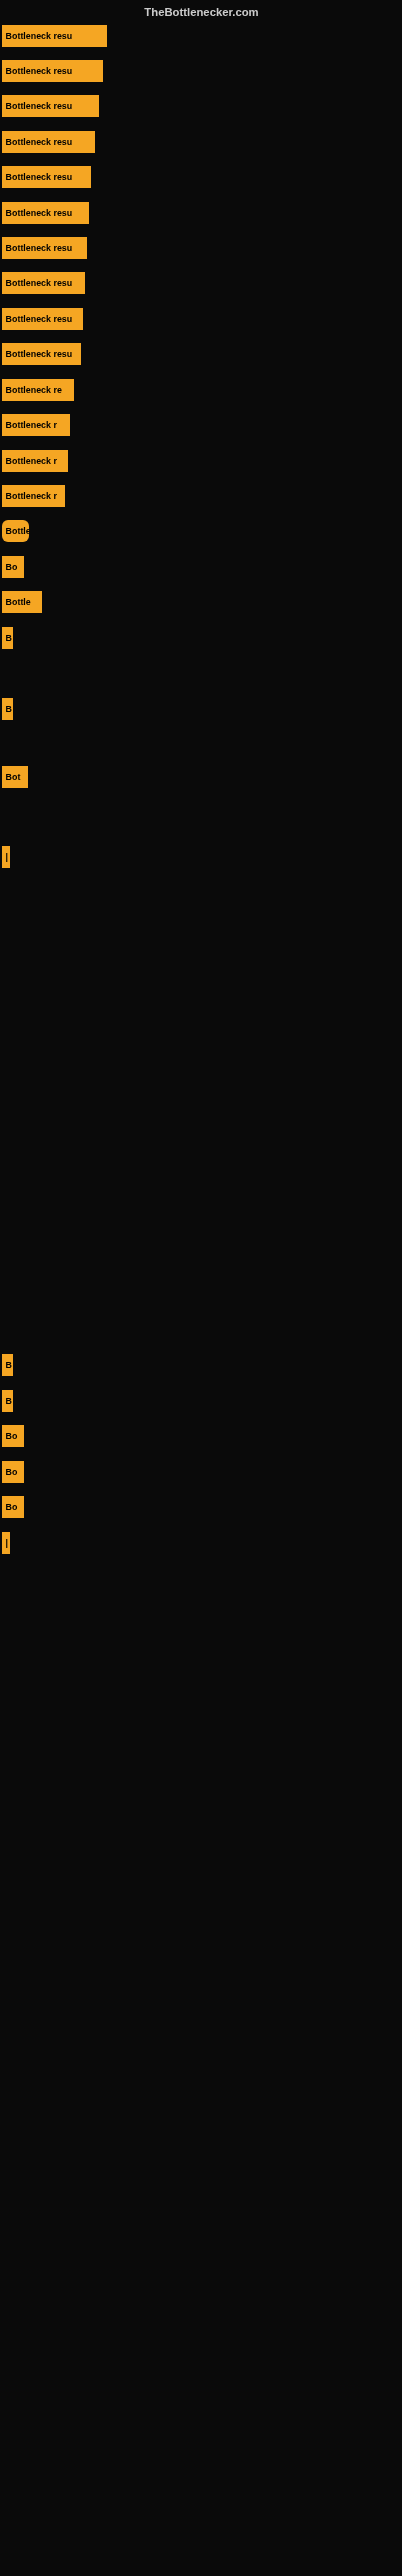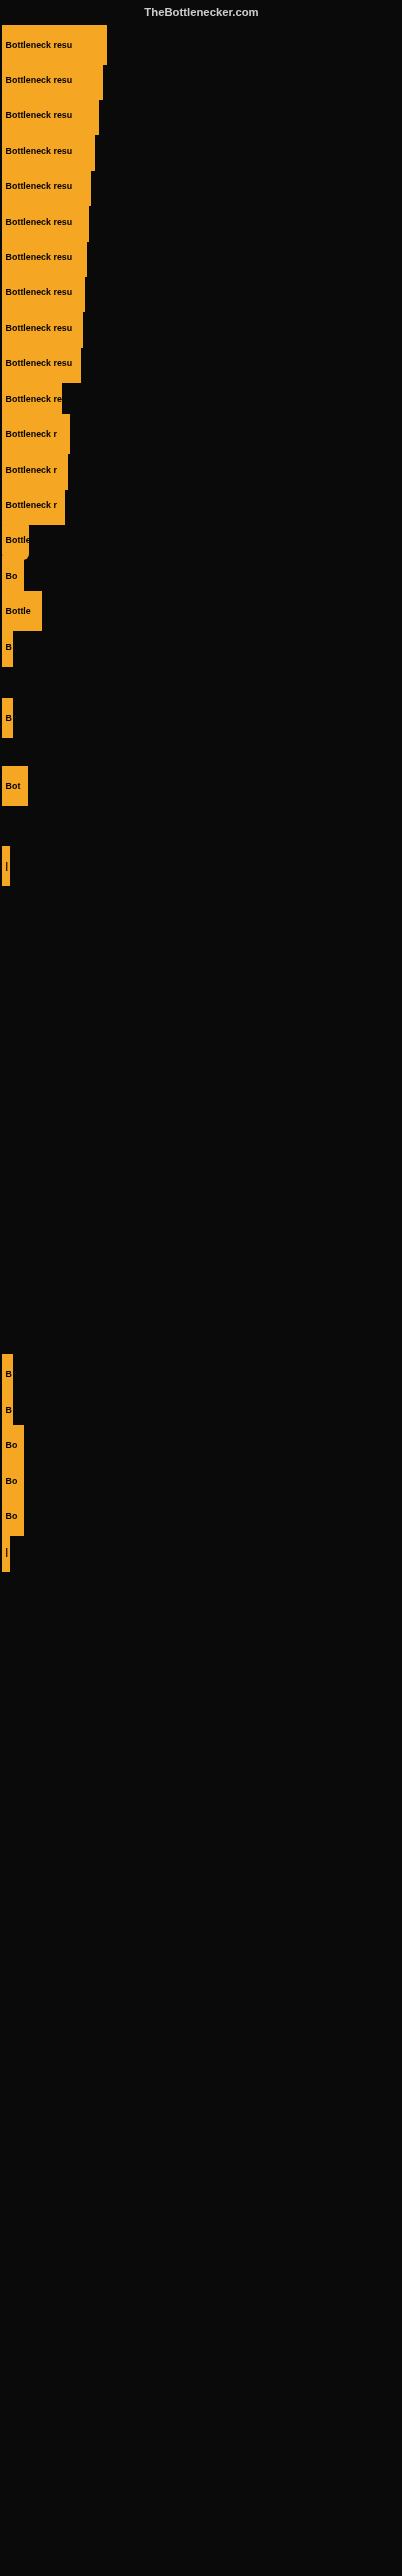--- a/index.html
+++ b/index.html
@@ -15,21 +15,21 @@
       color: #cccccc;
       font-size: 11.3px;
       padding: 6.4px 0 3.2px 0;
       font-weight: bold;
     }
     .bottleneck-label {
       background-color: #f5a623;
       color: #000;
       font-size: 8.9px;
       font-weight: bold;
-      padding: 15px 4px;
+      padding: 6px 4px;
       white-space: nowrap;
       overflow: hidden;
     }
     .row-wrapper {
       padding: 2.4px 1.6px;
     }
   </style>
 </head>
 <body>
 
@@ -41,21 +41,21 @@
 <div class="row-wrapper" style="position: absolute; top: 22.5px; left: 0px;"><span class="bottleneck-label" style="width: 105px; display: inline-block;">Bottleneck resu</span></div>
     <div class="row-wrapper" style="position: absolute; top: 58px; left: 0px;"><span class="bottleneck-label" style="width: 101px; display: inline-block;">Bottleneck resu</span></div>
     <div class="row-wrapper" style="position: absolute; top: 93px; left: 0px;"><span class="bottleneck-label" style="width: 97px; display: inline-block;">Bottleneck resu</span></div>
     <div class="row-wrapper" style="position: absolute; top: 129px; left: 0px;"><span class="bottleneck-label" style="width: 93px; display: inline-block;">Bottleneck resu</span></div>
     <div class="row-wrapper" style="position: absolute; top: 164px; left: 0px;"><span class="bottleneck-label" style="width: 89px; display: inline-block;">Bottleneck resu</span></div>
     <div class="row-wrapper" style="position: absolute; top: 200px; left: 0px;"><span class="bottleneck-label" style="width: 87px; display: inline-block;">Bottleneck resu</span></div>
     <div class="row-wrapper" style="position: absolute; top: 235px; left: 0px;"><span class="bottleneck-label" style="width: 85px; display: inline-block;">Bottleneck resu</span></div>
     <div class="row-wrapper" style="position: absolute; top: 270px; left: 0px;"><span class="bottleneck-label" style="width: 83px; display: inline-block;">Bottleneck resu</span></div>
     <div class="row-wrapper" style="position: absolute; top: 306px; left: 0px;"><span class="bottleneck-label" style="width: 81px; display: inline-block;">Bottleneck resu</span></div>
     <div class="row-wrapper" style="position: absolute; top: 341px; left: 0px;"><span class="bottleneck-label" style="width: 79px; display: inline-block;">Bottleneck resu</span></div>
-    <div class="row-wrapper" style="position: absolute; top: 377px; left: 0px;"><span class="bottleneck-label" style="width: 60px; display: inline-block;">Bottleneck re</span></div>
+    <div class="row-wrapper" style="position: absolute; top: 377px; left: 0px;"><span class="bottleneck-label" style="width: 72px; display: inline-block;">Bottleneck re</span></div>
     <div class="row-wrapper" style="position: absolute; top: 412px; left: 0px;"><span class="bottleneck-label" style="width: 68px; display: inline-block;">Bottleneck r</span></div>
     <div class="row-wrapper" style="position: absolute; top: 448px; left: 0px;"><span class="bottleneck-label" style="width: 66px; display: inline-block;">Bottleneck r</span></div>
     <div class="row-wrapper" style="position: absolute; top: 483px; left: 0px;"><span class="bottleneck-label" style="width: 63px; display: inline-block;">Bottleneck r</span></div>
     <div class="row-wrapper" style="position: absolute; top: 518px; left: 0px;"><span class="bottleneck-label" style="width: 27px; display: inline-block; border-radius: 6px;">Bottlene</span></div>
     <div class="row-wrapper" style="position: absolute; top: 554px; left: 0px;"><span class="bottleneck-label" style="width: 22.5px; display: inline-block;">Bo</span></div>
     <div class="row-wrapper" style="position: absolute; top: 589px; left: 0px; text-decoration: underline;"><span class="bottleneck-label" style="width: 40px; display: inline-block;">Bottle</span></div>
     <div class="row-wrapper" style="position: absolute; top: 625px; left: 0px;"><span class="bottleneck-label" style="width: 11.3px; display: inline-block;">B</span></div>
     <div class="row-wrapper" style="position: absolute; top: 696px; left: 0px;"><span class="bottleneck-label" style="width: 11.3px; display: inline-block;">B</span></div>
     <div class="row-wrapper" style="position: absolute; top: 764px; left: 0px;"><span class="bottleneck-label" style="width: 26px; display: inline-block;">Bot</span></div>
     <div class="row-wrapper" style="position: absolute; top: 844px; left: 0px;"><span class="bottleneck-label" style="width: 6.4px; display: inline-block;">|</span></div>

